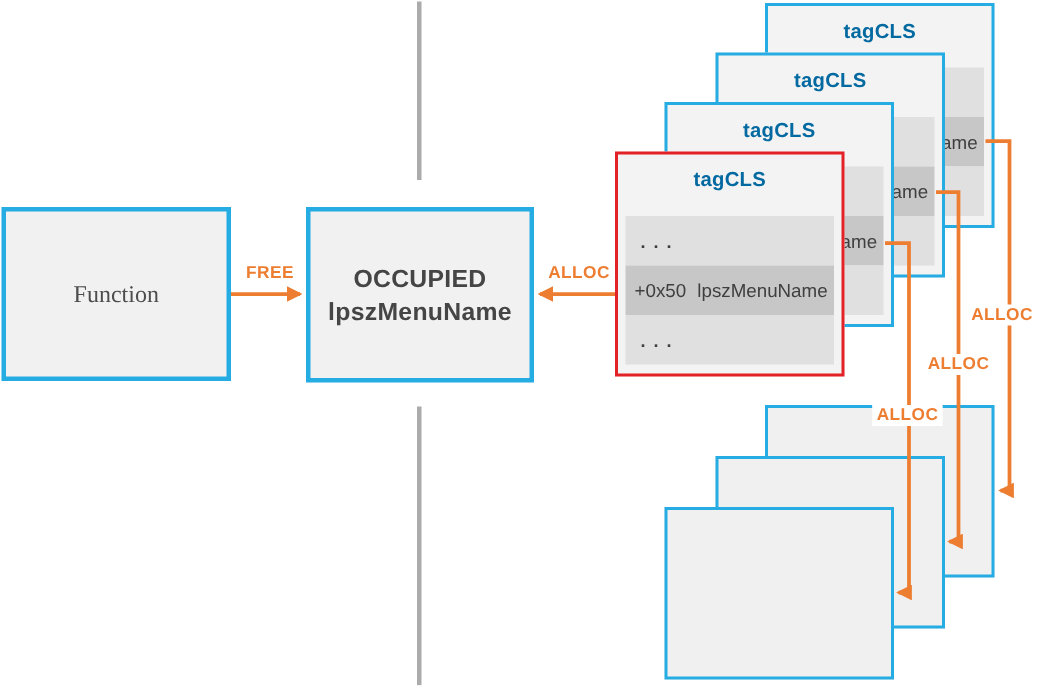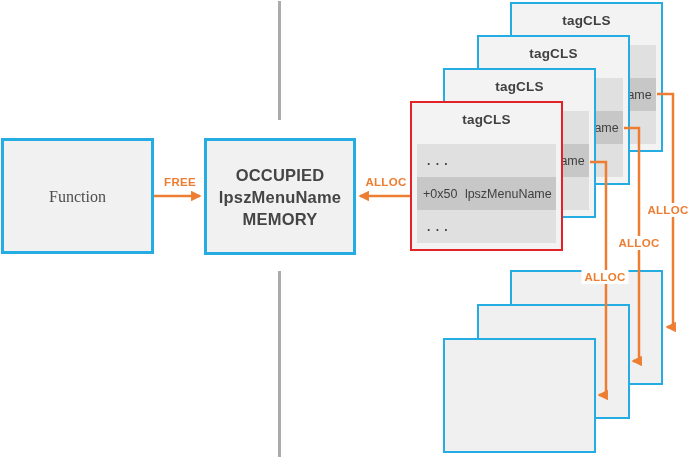--- a/index.html
+++ b/index.html
@@ -22,21 +22,21 @@
     font-family:Liberation Serif, serif;font-size:16px;line-height:25px;color:#4D4D4D;}
   #middle-box{left:204px;top:138px;width:152px;height:117px;
     font-weight:bold;font-size:16.5px;line-height:22px;letter-spacing:.2px;}
 
   .tagcls-box{
     position:absolute;box-sizing:border-box;width:153px;height:150px;
     border:2.5px solid var(--c-cyan);background:var(--c-stack_fill);
   }
   .tagcls-box.red{border-color:var(--c-red);}
   .tagcls-title{
-    margin-top:9px;text-align:center;font-weight:bold;font-size:13.5px;color:#404040;letter-spacing:.2px;
+    margin-top:9px;text-align:center;font-weight:bold;font-size:13.5px;color:#0369a1;letter-spacing:.2px;
   }
   .rows{position:absolute;left:5px;right:5px;top:41px;bottom:6px;display:flex;flex-direction:column;}
   .mem-row{flex:1;display:flex;align-items:center;color:#3F3F3F;}
   .mem-row.light{background:var(--c-row_light);font-weight:bold;font-size:12px;letter-spacing:1px;padding-left:10px;}
   .mem-row.dark{background:var(--c-row_dark);font-size:12.5px;padding-left:6px;word-spacing:4px;}
 
   .empty-box{
     position:absolute;box-sizing:border-box;width:153px;height:115px;
     border:2.5px solid var(--c-cyan);background:#F0F0F0;
   }
@@ -61,21 +61,20 @@
   <div class="divider top"></div>
   <div class="divider bottom"></div>
 
   <div class="main-box" id="left-box">
     <div>Function</div>
   </div>
 
   <div class="main-box" id="middle-box">
     <div>OCCUPIED</div>
     <div>lpszMenuName</div>
-    <div>MEMORY</div>
   </div>
 
   <div class="tagcls-box z1" style="left:510px;top:2px;">
     <div class="tagcls-title">tagCLS</div>
     <div class="rows">
       <div class="mem-row light">. . .</div>
       <div class="mem-row dark">+0x50 lpszMenuName</div>
       <div class="mem-row light">. . .</div>
     </div>
   </div>

